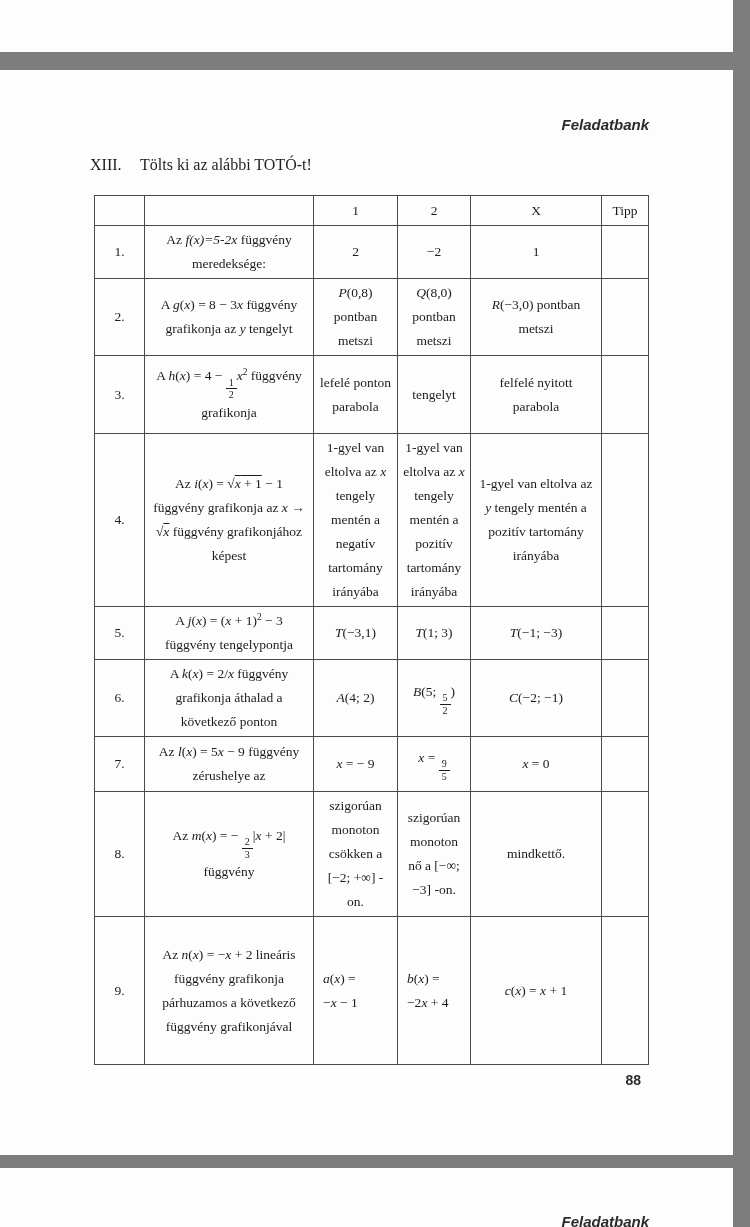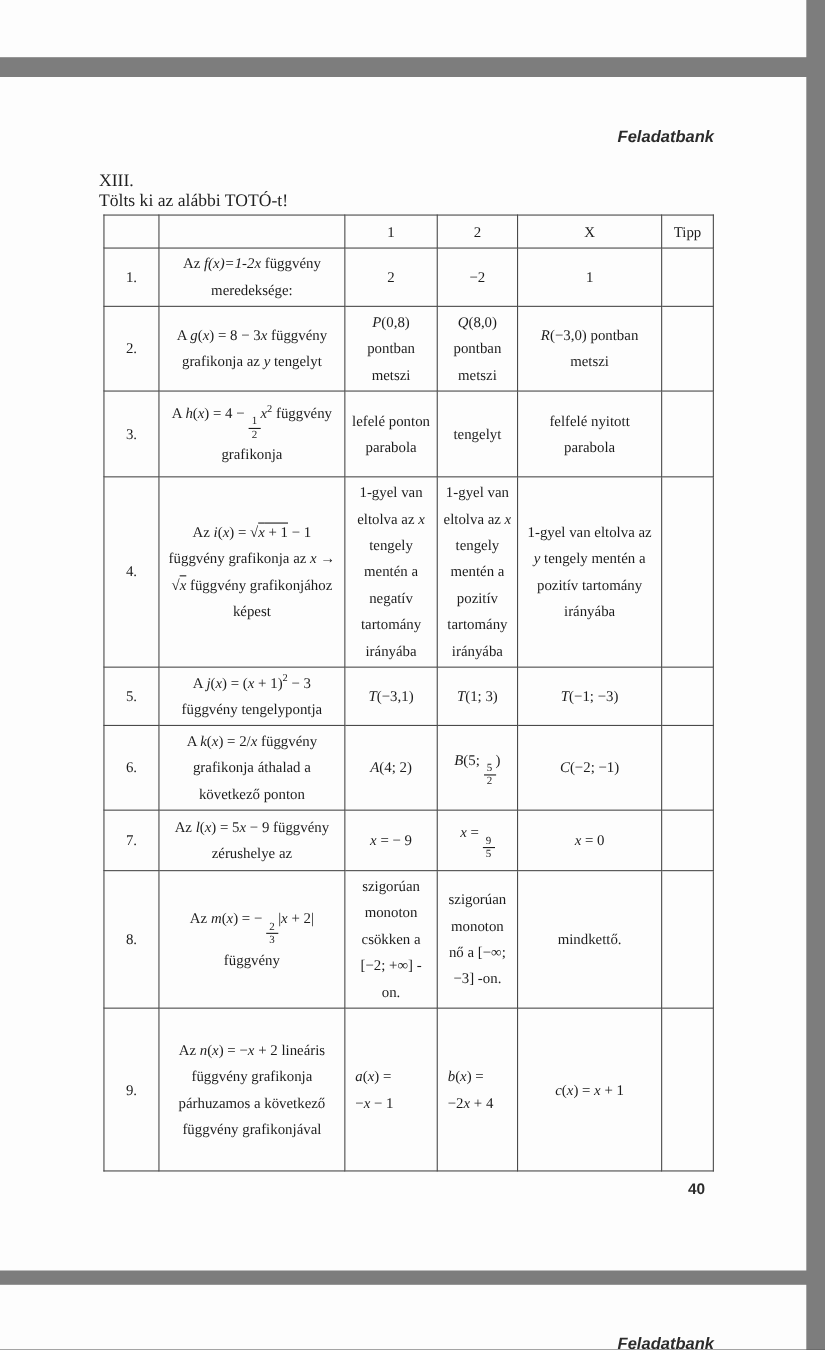--- a/index.html
+++ b/index.html
@@ -19,21 +19,21 @@
   .running-title{
     position:absolute;top:46px;right:84px;
     font-family:"Liberation Sans","DejaVu Sans",sans-serif;
     font-style:italic;font-weight:600;font-size:15px;color:#2b2b2b;
   }
   .next-running-title{
     position:absolute;top:45px;right:84px;
     font-family:"Liberation Sans","DejaVu Sans",sans-serif;
     font-style:italic;font-weight:600;font-size:15px;color:#2b2b2b;
   }
-  .heading{position:absolute;top:86px;left:90px;font-size:16px;display:flex;flex-direction:column;}
+  .heading{position:absolute;top:86px;left:90px;font-size:16px;display:flex;}
   .heading .sec-num{width:50px;}
   .page-number{
     position:absolute;top:1002px;right:92px;
     font-family:"Liberation Sans","DejaVu Sans",sans-serif;
     font-weight:700;font-size:14px;color:#2b2b2b;
   }
 
   table.toto{
     position:absolute;top:125px;left:94px;
     border-collapse:collapse;table-layout:fixed;width:554px;
@@ -92,21 +92,21 @@
           <th></th>
           <th>1</th>
           <th>2</th>
           <th>X</th>
           <th>Tipp</th>
         </tr>
       </thead>
       <tbody>
           <tr class="r1">
             <td class="num">1.</td>
-            <td class="q">Az <i>f(x)=1-2x</i> függvény meredeksége:</td>
+            <td class="q">Az <i>f(x)=5-2x</i> függvény meredeksége:</td>
             <td class="a">2</td>
             <td class="a">−2</td>
             <td class="ax">1</td>
             <td class="tipp"></td>
           </tr>
           <tr class="r2">
             <td class="num">2.</td>
             <td class="q">A <i>g</i>(<i>x</i>) = 8 − 3<i>x</i> függvény grafikonja az <i>y</i> tengelyt</td>
             <td class="a"><i>P</i>(0,8) pontban metszi</td>
             <td class="a"><i>Q</i>(8,0) pontban metszi</td>
@@ -177,20 +177,20 @@
             <td class="num">9.</td>
             <td class="q">Az <i>n</i>(<i>x</i>) = −<i>x</i> + 2 lineáris függvény grafikonja párhuzamos a következő függvény grafikonjával</td>
             <td class="a"><i>a</i>(<i>x</i>) =<br>−<i>x</i> − 1</td>
             <td class="a"><i>b</i>(<i>x</i>) =<br>−2<i>x</i> + 4</td>
             <td class="ax"><i>c</i>(<i>x</i>) = <i>x</i> + 1</td>
             <td class="tipp"></td>
           </tr>
         </tbody>
     </table>
 
-    <div class="page-number">40</div>
+    <div class="page-number">88</div>
   </div>
 
   <div class="page-frag page-next">
     <div class="next-running-title">Feladatbank</div>
   </div>
 
 </div>
 
 </body></html>

